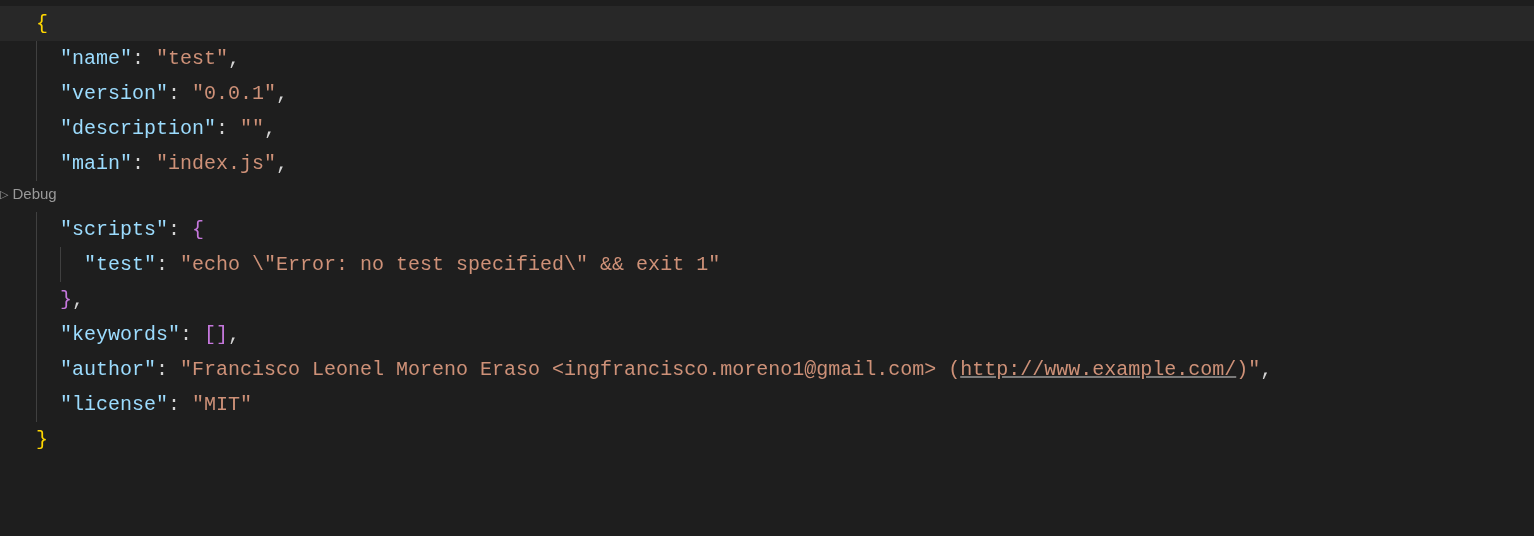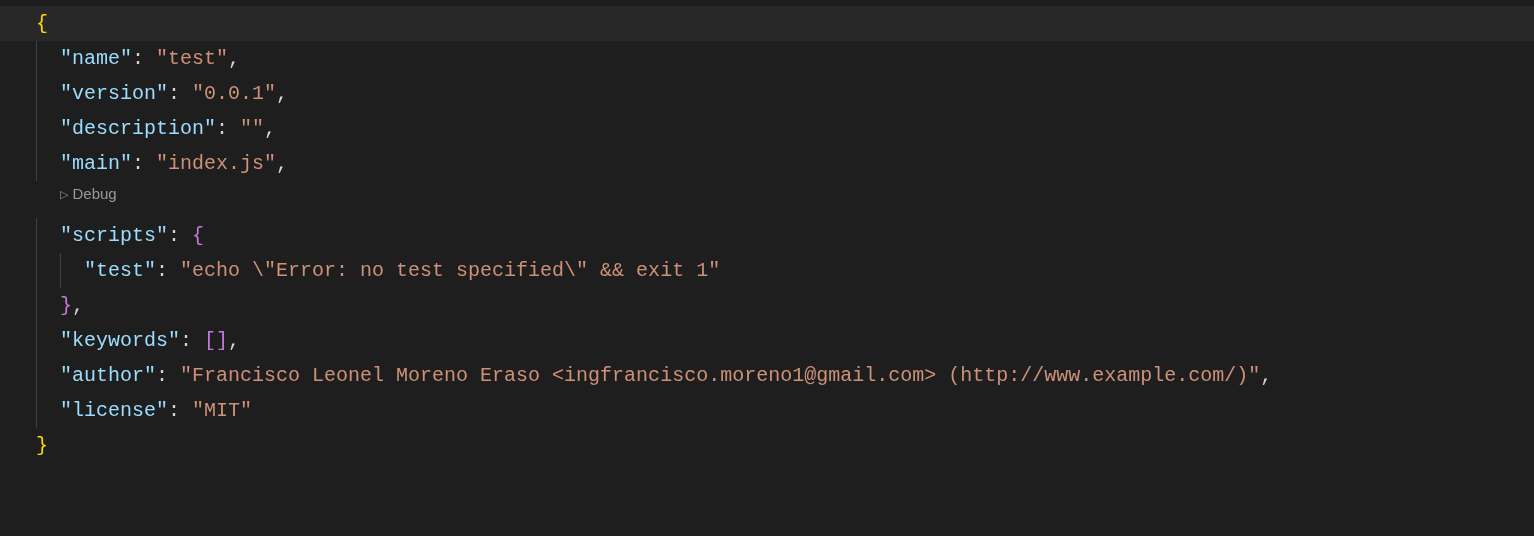--- a/index.html
+++ b/index.html
@@ -35,28 +35,27 @@
   .indent-guide.deep {
     left: 60px;
   }
   .text-indent-1 { margin-left: 24px; }
   .text-indent-2 { margin-left: 48px; }
   .brace  { color: #ffd700; }
   .brace2 { color: #c678dd; }
   .key    { color: #9cdcfe; }
   .punct  { color: #d4d4d4; }
   .string { color: #ce9178; }
-  .underline { text-decoration-color: #7a7a7a; }
+  .underline { text-decoration: underline; text-decoration-color: #7a7a7a; }
   .codelens {
     font-size: 15px;
     color: #999999;
-    padding-left: 60px;
     line-height: 1.4;
     margin-top: 2px;
-    margin-bottom: 14px;
+    margin-bottom: 8px;
     font-family: -apple-system, BlinkMacSystemFont, "Segoe UI", sans-serif;
   }
   .codelens .tri {
     display: inline-block;
     margin-right: 4px;
     font-size: 11px;
     position: relative;
     top: -1px;
   }
 </style>

